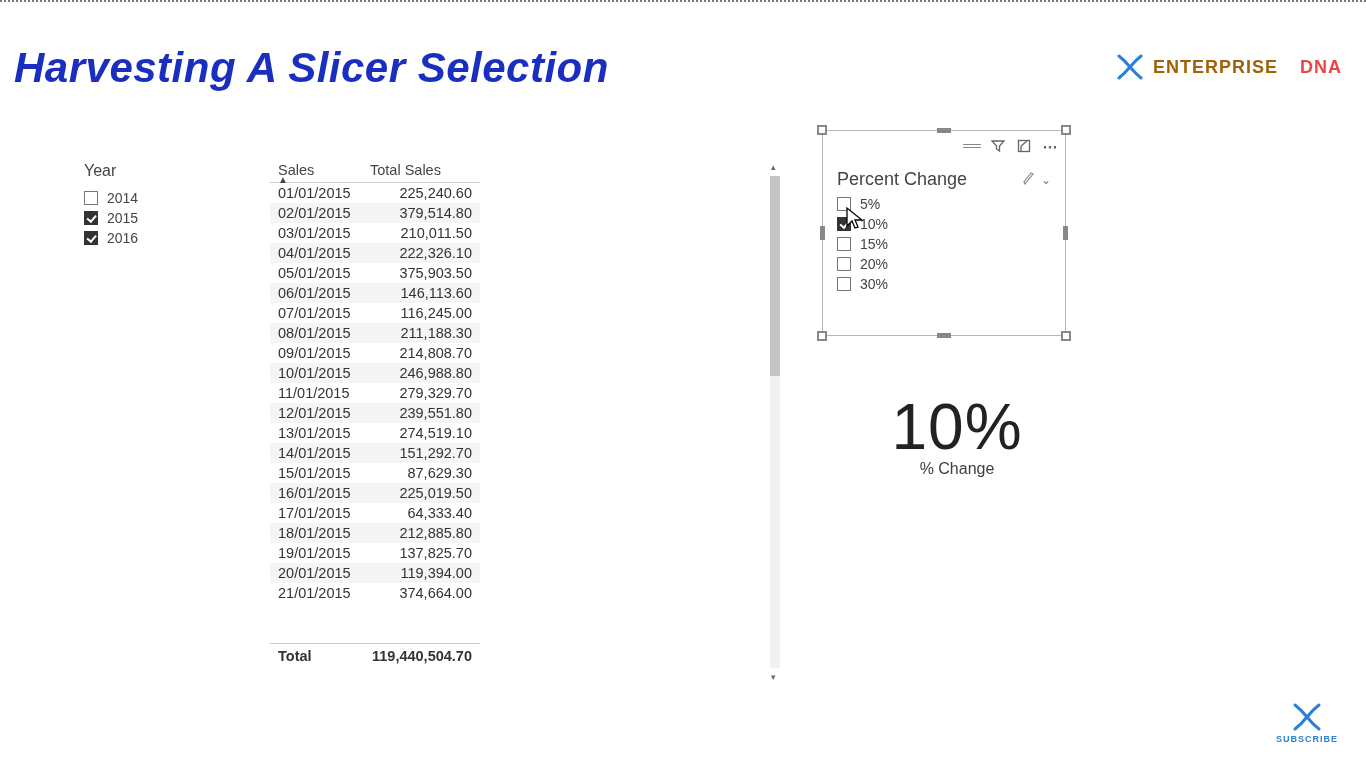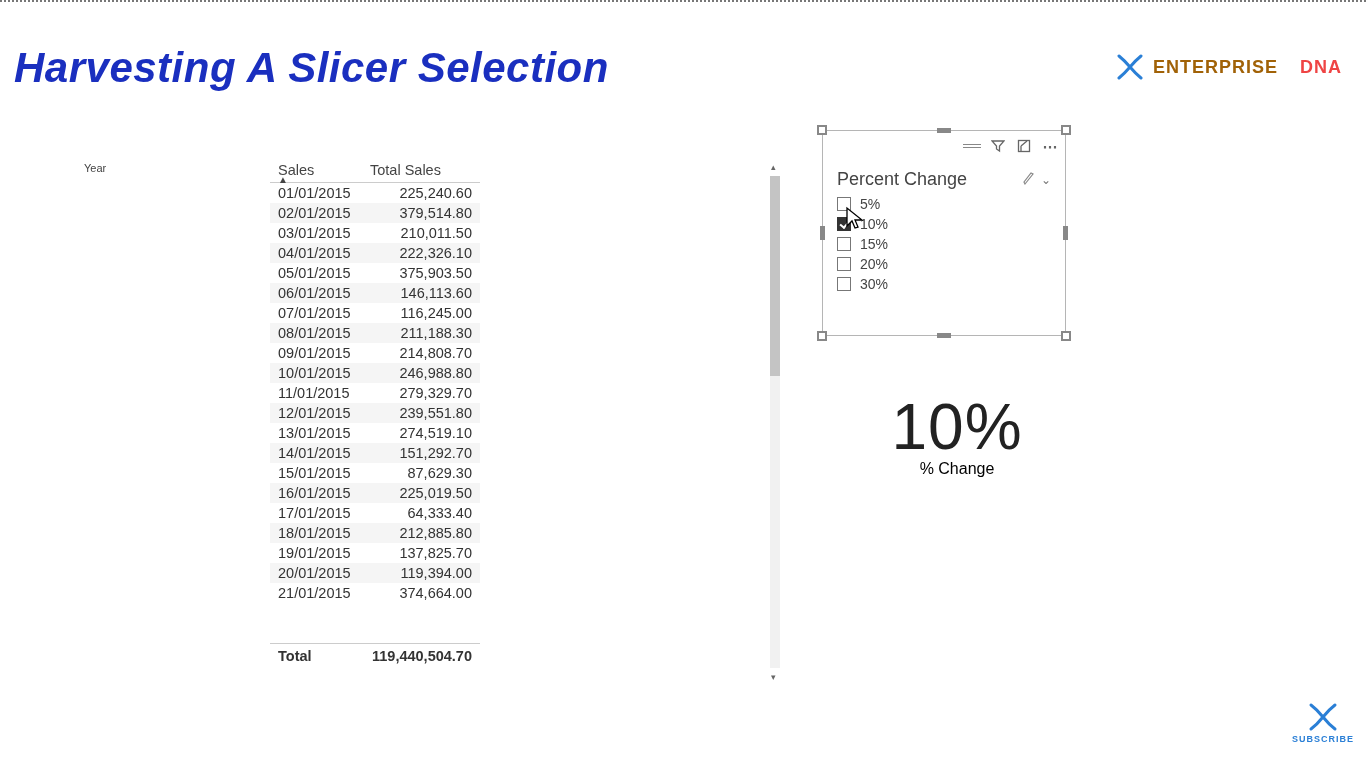--- a/index.html
+++ b/index.html
@@ -43,21 +43,21 @@
   .dna-icon svg { display:block; }
 
   
   .year-slicer {
     position: absolute;
     top: 162px;
     left: 84px;
     width: 140px;
   }
   .year-slicer .head {
-    font-size: 11px;
+    font-size: 16px;
     color: #444;
     margin-bottom: 8px;
   }
   .chk-row {
     display: flex;
     align-items: center;
     gap: 9px;
     font-size: 14px;
     color: #444;
     padding: 2px 0;
@@ -221,28 +221,28 @@
     text-align: center;
   }
   .card .big {
     font-size: 64px;
     font-weight: 400;
     color: #222;
     letter-spacing: 1px;
   }
   .card .lbl {
     font-size: 16px;
-    color: #000000;
+    color: #404040;
     margin-top: -4px;
   }
 
   
   .subscribe {
     position: absolute;
-    right: 12px;
+    right: 28px;
     bottom: 24px;
     text-align: center;
     color: #2a7fd6;
     font-size: 9px;
     font-weight: 700;
     letter-spacing: 1px;
   }
   .subscribe svg { display:block; margin: 0 auto 2px auto;}
 
   .cursor {
@@ -266,20 +266,34 @@
       <path d="M4 24 C 14 16, 16 10, 26 2" stroke="#2a7fd6" stroke-width="3" fill="none" stroke-linecap="round"></path>
     </svg>
   </span>
   <span class="txt1">ENTERPRISE</span>
   <span>&nbsp;</span>
   <span class="txt2">DNA</span>
 </div>
 
 <div class="year-slicer">
   <div class="head">Year</div>
+  <div id="year-items">
+      <div class="chk-row">
+        <span class="chk"></span>
+        <span>2014</span>
+      </div>
+      <div class="chk-row">
+        <span class="chk checked"></span>
+        <span>2015</span>
+      </div>
+      <div class="chk-row">
+        <span class="chk checked"></span>
+        <span>2016</span>
+      </div>
+    </div>
 </div>
 
 <div class="table-wrap">
   <table class="tbl">
     <thead>
       <tr>
         <th class="date-col">
           <span>Sales</span>
           <span class="sort-indicator">▲</span>
         </th>

